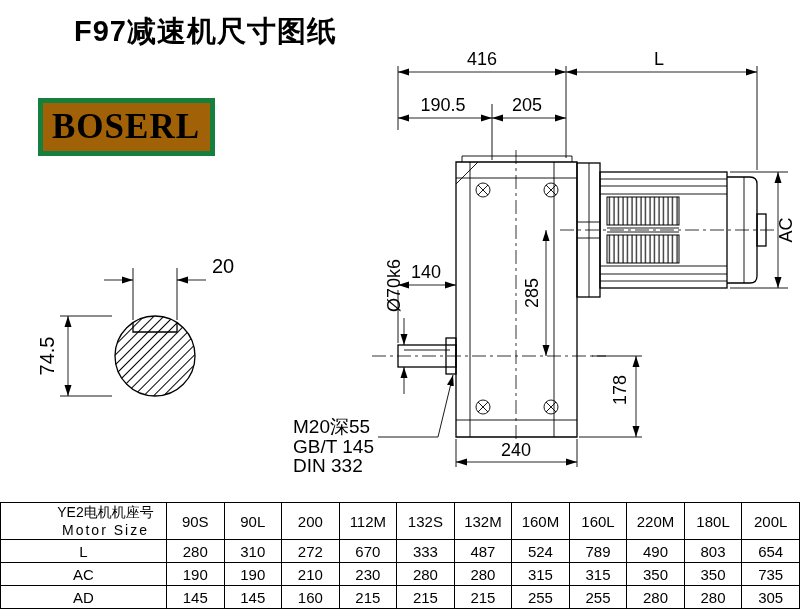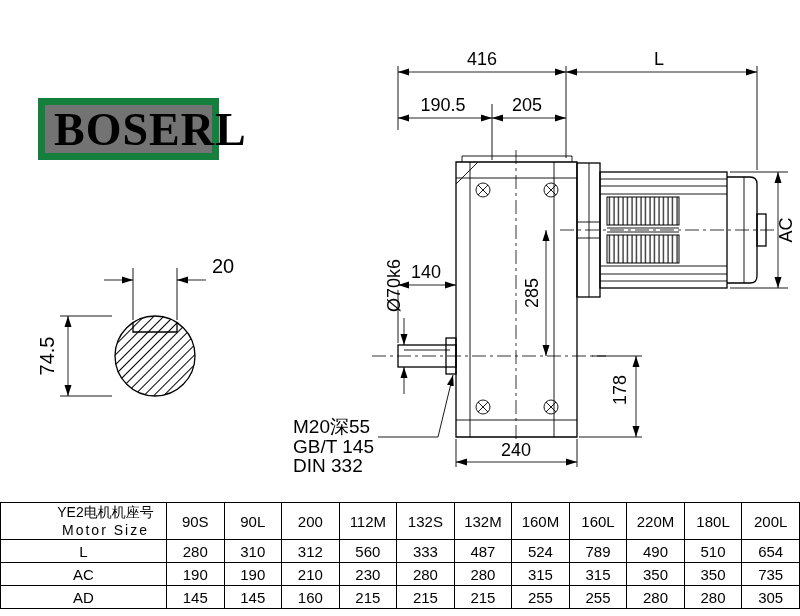--- a/index.html
+++ b/index.html
@@ -9,23 +9,23 @@
   }
   .page { position:absolute; inset:0; }
 
   .page-title {
     position:absolute; left:74px; top:12px;
     font-size:29px; font-weight:bold; letter-spacing:1px; white-space:nowrap;
   }
 
   .logo-box {
     position:absolute; left:38px; top:98px; width:158px; height:48px;
-    border:7px solid #15803d; background:#737373;
+    border:5px solid #15803d; background:#a16207;
     display:flex; align-items:center; padding-left:9px;
-    font-family:"Liberation Serif", serif; font-size:46px; font-weight:bold;
+    font-family:"Liberation Serif", serif; font-size:35px; font-weight:bold;
     letter-spacing:1px;
   }
 
   svg.drawing { position:absolute; left:0; top:0; }
 
   
   .ln   { stroke:#000; stroke-width:1.3; fill:none; }
   .thin { stroke:#000; stroke-width:0.9; fill:none; }
   .dim  { stroke:#000; stroke-width:0.85; fill:none; }
   .cl   { stroke:#000; stroke-width:0.8; stroke-dasharray:14 4 3 4; fill:none; }
@@ -45,20 +45,21 @@
   }
   table.size-table tr.hdr td { height:36px; }
   td.motor-hdr div { line-height:18px; font-size:14px;padding-left:44px; }
   td.motor-hdr div.en { letter-spacing:2px; }
 </style>
 </head>
 <body>
 
 <div class="page">
 
+  <div class="page-title">F97减速机尺寸图纸</div>
 
   <div class="logo-box">
     <span>BOSERL</span>
   </div>
 
   <svg class="drawing" width="800" height="616" viewBox="0 0 800 616" xmlns="http://www.w3.org/2000/svg">
     <defs>
       <marker id="aE" markerUnits="userSpaceOnUse" markerWidth="12" markerHeight="9" refX="11" refY="4" orient="auto">
         <path d="M0,0.5 L11,4 L0,7.5 Z" fill="#000"></path>
       </marker>
@@ -200,28 +201,28 @@
           <td>160M</td>
           <td>160L</td>
           <td>220M</td>
           <td>180L</td>
           <td>200L</td>
         </tr>
         <tr>
           <td>L</td>
           <td>280</td>
           <td>310</td>
-          <td>312</td>
-          <td>560</td>
+          <td>272</td>
+          <td>670</td>
           <td>333</td>
           <td>487</td>
           <td>524</td>
           <td>789</td>
           <td>490</td>
-          <td>510</td>
+          <td>803</td>
           <td>654</td>
         </tr>
         <tr>
           <td>AC</td>
           <td>190</td>
           <td>190</td>
           <td>210</td>
           <td>230</td>
           <td>280</td>
           <td>280</td>

